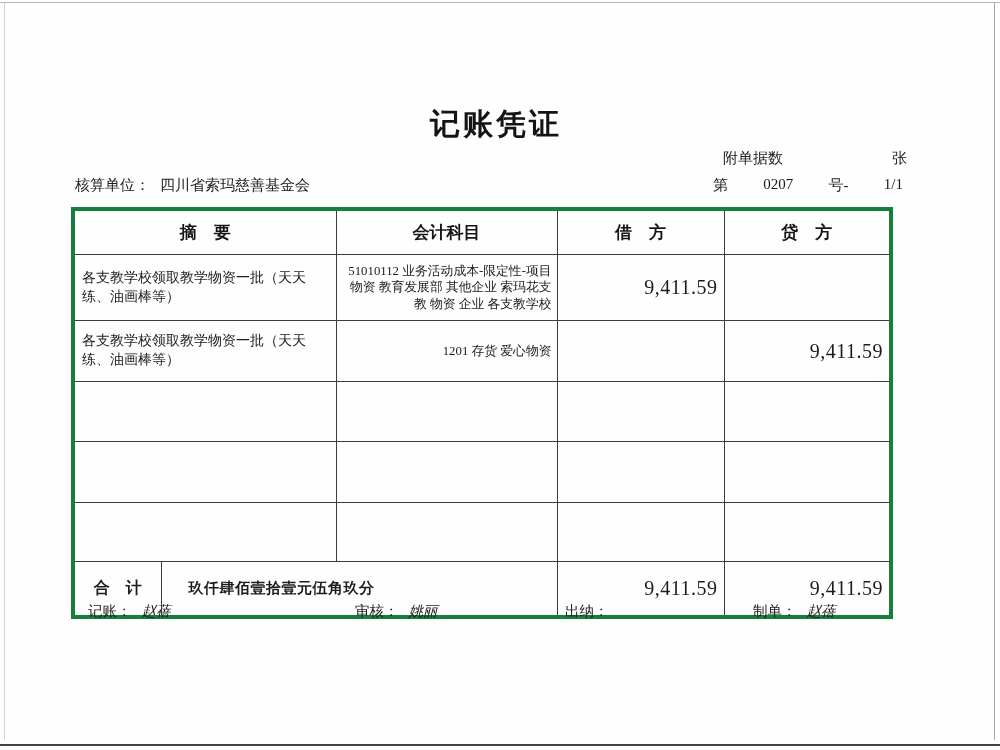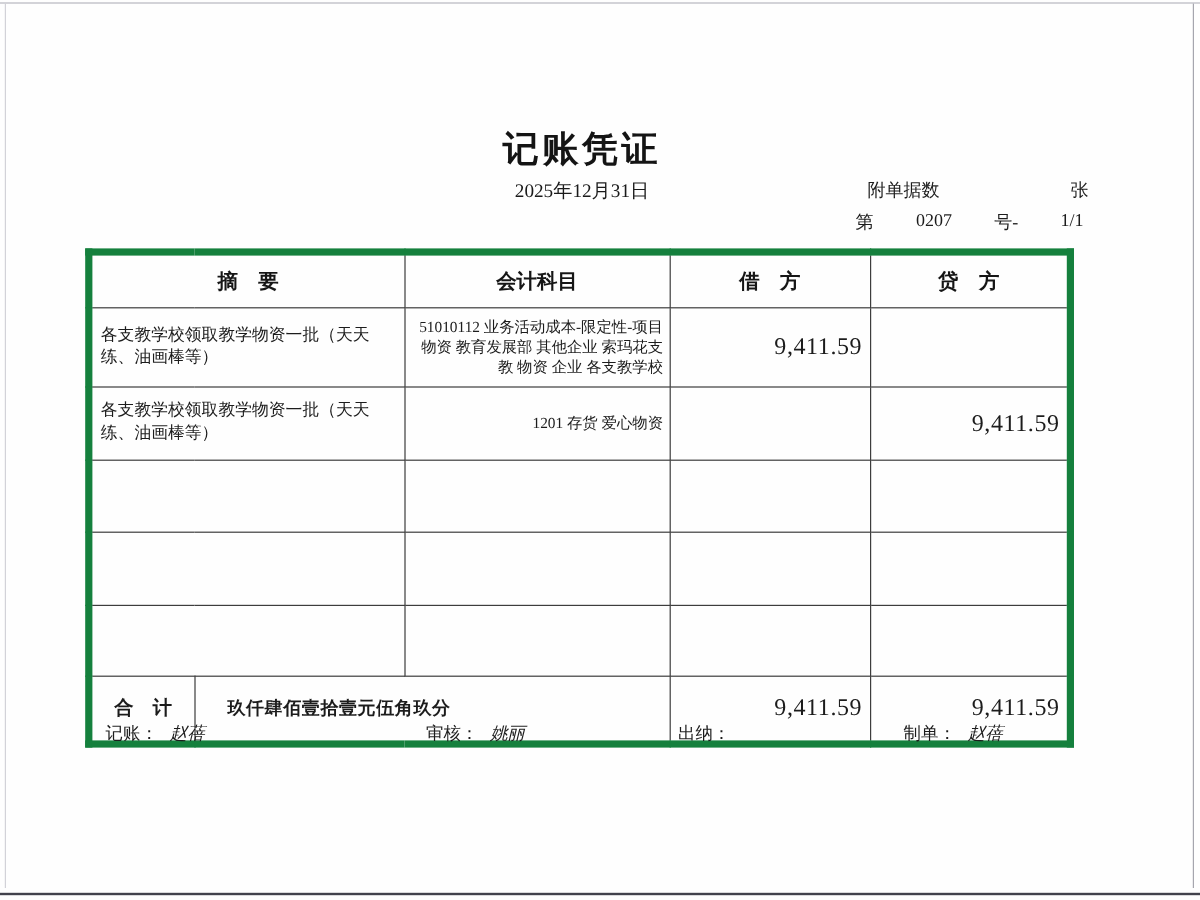--- a/index.html
+++ b/index.html
@@ -13,21 +13,21 @@
     overflow: hidden;
   }
   
   .edge-top    { position:absolute; top:2px;  left:0; right:0; height:1px; background:#b6b6be; }
   .edge-left   { position:absolute; top:3px;  left:4px; width:1px; bottom:10px; background:#d2d2d8; }
   .edge-right  { position:absolute; top:3px;  right:5px; width:1px; bottom:10px; background:#a6a6ae; }
   .edge-bottom { position:absolute; left:0; right:0; top:744px; height:2px; background:#42424c; }
 
   .doc-title {
     position:absolute; top:104px; left:0; width:970px;
-    text-align:center; font-size:30px; font-weight:bold; letter-spacing:3px; color:#141414;
+    text-align:center; font-size:30px; font-weight:bold; letter-spacing:3px; color:#141414;padding-left:11px;
   }
   .doc-date {
     position:absolute; top:149px; left:0; width:970px;
     text-align:center; font-size:16px; color:#1a1a1a;
   }
   .attachment-line {
     position:absolute; top:149px; left:713px; width:184px;
     display:flex; justify-content:space-between; font-size:15px;margin-left:10px;
   }
   .unit-line { position:absolute; top:176px; left:75px; font-size:15px; }
@@ -38,21 +38,21 @@
   }
 
   table.voucher {
     position:absolute; left:71px; top:207px;
     border-collapse:collapse; table-layout:fixed; width:818px;
     font-family:"Liberation Serif","DejaVu Serif",serif;
   }
   table.voucher th, table.voucher td {
     border:1px solid #3d3d3d; overflow:hidden; vertical-align:middle;
   }
-  table.voucher { border:6px solid #15803d; }
+  table.voucher { border:4px solid #15803d; }
   thead th {
     height:41px; font-size:17px; font-weight:bold;
     border-bottom-width:2px; border-bottom-color:#303030; color:#161616;
   }
   tbody tr:nth-child(1) td { height:61px; }
   tbody tr:nth-child(2) td { height:56px; }
   tbody tr:nth-child(3) td { height:55px; }
   tbody tr:nth-child(4) td { height:56px; }
   tbody tr:nth-child(5) td { height:54px; }
   tfoot td { height:51px; border-top-width:1px; }
@@ -72,27 +72,29 @@
 </head>
 <body>
 
 <div class="page">
   <div class="edge-top"></div>
   <div class="edge-left"></div>
   <div class="edge-right"></div>
   <div class="edge-bottom"></div>
 
   <div class="doc-title">记账凭证</div>
-  <div class="doc-date">2025年12月31日</div>
 
   <div class="attachment-line">
     <span>附单据数</span>
     <span>张</span>
   </div>
 
+  <div class="unit-line">
+    <span>核算单位：</span><span class="value">四川省索玛慈善基金会</span>
+  </div>
 
   <div class="no-line">
     <span>第</span>
     <span>0207</span>
     <span>号-</span>
     <span>1/1</span>
   </div>
 
   <table class="voucher">
     <colgroup>

